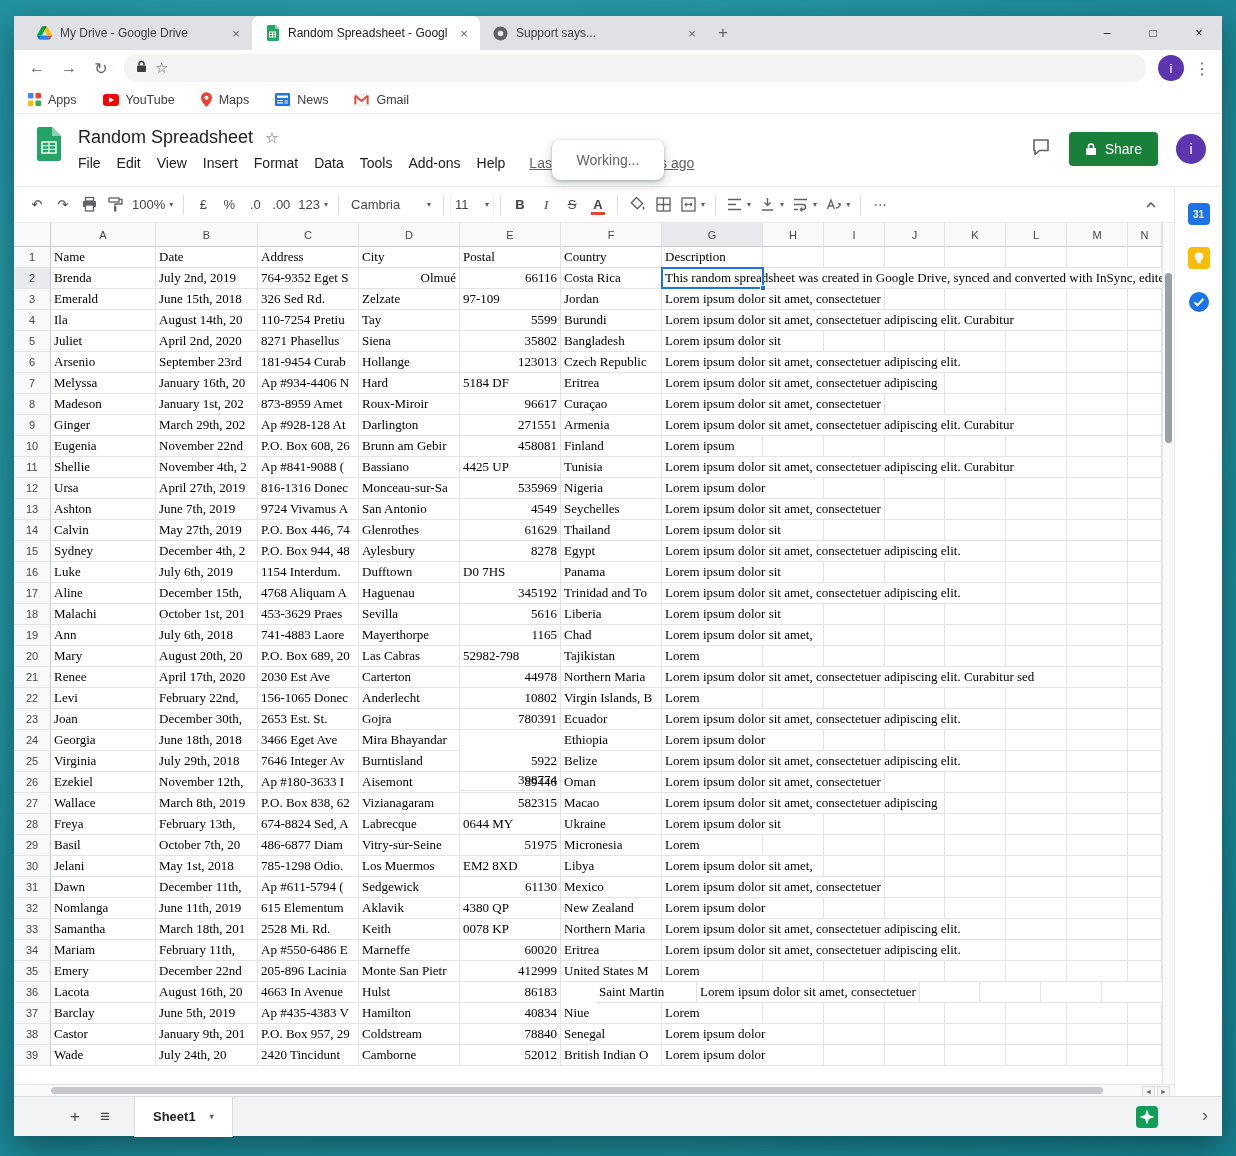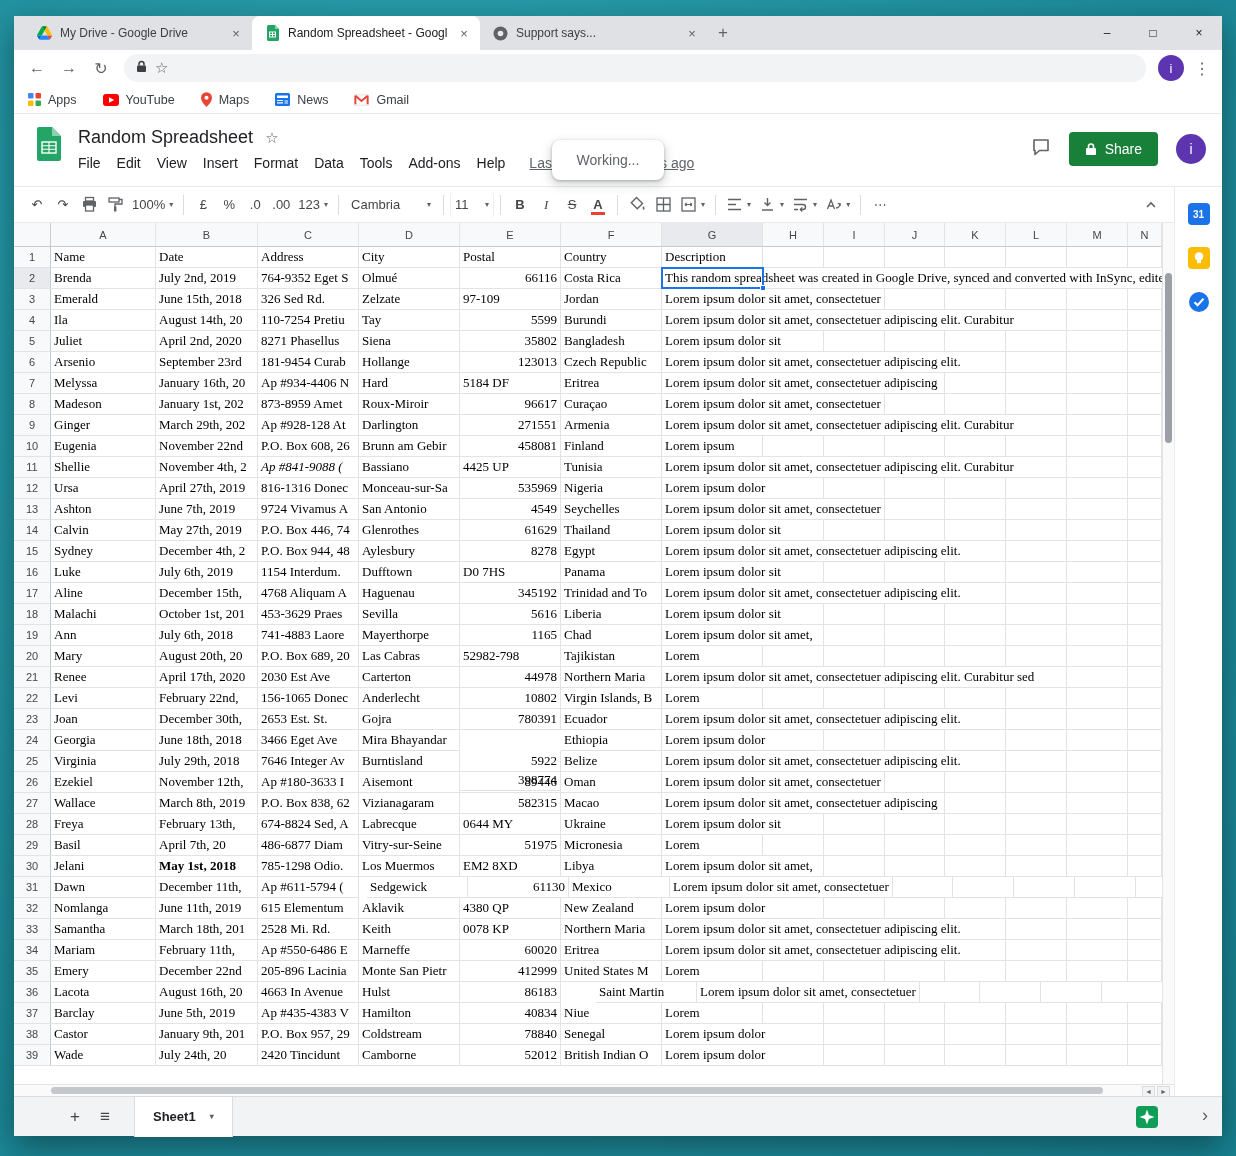--- a/index.html
+++ b/index.html
@@ -438,21 +438,21 @@
                 <div class="g-c" style="width: 61px;"></div>
                 <div class="g-c" style="width: 61px;"></div>
                 <div class="g-c" style="width: 61px;"></div>
                 <div class="g-c" style="width: 34px;"></div>
               </div>
               <div class="g-row">
                 <div class="g-num sel">2</div>
                 <div class="g-c" style="width: 105px;">Brenda</div>
                 <div class="g-c" style="width: 102px;">July 2nd, 2019</div>
                 <div class="g-c" style="width: 101px;">764-9352 Eget S</div>
-                <div class="g-c" style="width: 101px;">Olmué</div>
+                <div class="g-c" style="width: 101px; text-align: right;">Olmué</div>
                 <div class="g-c num" style="width: 101px;">66116</div>
                 <div class="g-c" style="width: 101px;">Costa Rica</div>
                 <div class="g-c g-desc" style="width: 101px;">
                   <span class="ovf">This random spreadsheet was created in Google Drive, synced and converted with InSync, edited and saved back to Google Drive.</span>
                   <div class="selbox">
                     <span class="handle"></span>
                   </div>
                 </div>
                 <div class="g-c" style="width: 61px;"></div>
                 <div class="g-c" style="width: 61px;"></div>
@@ -611,21 +611,21 @@
                 <div class="g-c" style="width: 60px;"></div>
                 <div class="g-c" style="width: 61px;"></div>
                 <div class="g-c" style="width: 61px;"></div>
                 <div class="g-c" style="width: 61px;"></div>
                 <div class="g-c" style="width: 34px;"></div>
               </div>
               <div class="g-row">
                 <div class="g-num">11</div>
                 <div class="g-c" style="width: 105px;">Shellie</div>
                 <div class="g-c" style="width: 102px;">November 4th, 2</div>
-                <div class="g-c" style="width: 101px; font-style: italic;">Ap #841-9088 (</div>
+                <div class="g-c" style="width: 101px;">Ap #841-9088 (</div>
                 <div class="g-c" style="width: 101px;">Bassiano</div>
                 <div class="g-c" style="width: 101px;">4425 UP</div>
                 <div class="g-c" style="width: 101px;">Tunisia</div>
                 <div class="g-c g-desc" style="width: 101px;">
                   <span class="ovf">Lorem ipsum dolor sit amet, consectetuer adipiscing elit. Curabitur</span>
                 </div>
                 <div class="g-c" style="width: 61px;"></div>
                 <div class="g-c" style="width: 61px;"></div>
                 <div class="g-c" style="width: 60px;"></div>
                 <div class="g-c" style="width: 61px;"></div>
@@ -952,61 +952,61 @@
                 <div class="g-c" style="width: 61px;"></div>
                 <div class="g-c" style="width: 60px;"></div>
                 <div class="g-c" style="width: 61px;"></div>
                 <div class="g-c" style="width: 61px;"></div>
                 <div class="g-c" style="width: 61px;"></div>
                 <div class="g-c" style="width: 34px;"></div>
               </div>
               <div class="g-row">
                 <div class="g-num">29</div>
                 <div class="g-c" style="width: 105px;">Basil</div>
-                <div class="g-c" style="width: 102px;">April 7th, 20</div>
+                <div class="g-c" style="width: 102px;">October 7th, 20</div>
                 <div class="g-c" style="width: 101px;">486-6877 Diam</div>
                 <div class="g-c" style="width: 101px;">Vitry-sur-Seine</div>
                 <div class="g-c num" style="width: 101px;">51975</div>
                 <div class="g-c" style="width: 101px;">Micronesia</div>
                 <div class="g-c g-desc" style="width: 101px;">
                   <span class="ovf">Lorem</span>
                 </div>
                 <div class="g-c" style="width: 61px;"></div>
                 <div class="g-c" style="width: 61px;"></div>
                 <div class="g-c" style="width: 60px;"></div>
                 <div class="g-c" style="width: 61px;"></div>
                 <div class="g-c" style="width: 61px;"></div>
                 <div class="g-c" style="width: 61px;"></div>
                 <div class="g-c" style="width: 34px;"></div>
               </div>
               <div class="g-row">
                 <div class="g-num">30</div>
                 <div class="g-c" style="width: 105px;">Jelani</div>
-                <div class="g-c" style="width: 102px; font-weight: bold;">May 1st, 2018</div>
+                <div class="g-c" style="width: 102px;">May 1st, 2018</div>
                 <div class="g-c" style="width: 101px;">785-1298 Odio.</div>
                 <div class="g-c" style="width: 101px;">Los Muermos</div>
                 <div class="g-c" style="width: 101px;">EM2 8XD</div>
                 <div class="g-c" style="width: 101px;">Libya</div>
                 <div class="g-c g-desc" style="width: 101px;">
                   <span class="ovf">Lorem ipsum dolor sit amet,</span>
                 </div>
                 <div class="g-c" style="width: 61px;"></div>
                 <div class="g-c" style="width: 61px;"></div>
                 <div class="g-c" style="width: 60px;"></div>
                 <div class="g-c" style="width: 61px;"></div>
                 <div class="g-c" style="width: 61px;"></div>
                 <div class="g-c" style="width: 61px;"></div>
                 <div class="g-c" style="width: 34px;"></div>
               </div>
               <div class="g-row">
                 <div class="g-num">31</div>
                 <div class="g-c" style="width: 105px;">Dawn</div>
                 <div class="g-c" style="width: 102px;">December 11th,</div>
                 <div class="g-c" style="width: 101px;">Ap #611-5794 (</div>
-                <div class="g-c" style="width: 101px; margin-left: 8px;">Sedgewick</div>
+                <div class="g-c" style="width: 101px;">Sedgewick</div>
                 <div class="g-c num" style="width: 101px;">61130</div>
                 <div class="g-c" style="width: 101px;">Mexico</div>
                 <div class="g-c g-desc" style="width: 101px;">
                   <span class="ovf">Lorem ipsum dolor sit amet, consectetuer</span>
                 </div>
                 <div class="g-c" style="width: 61px;"></div>
                 <div class="g-c" style="width: 61px;"></div>
                 <div class="g-c" style="width: 60px;"></div>
                 <div class="g-c" style="width: 61px;"></div>
                 <div class="g-c" style="width: 61px;"></div>

